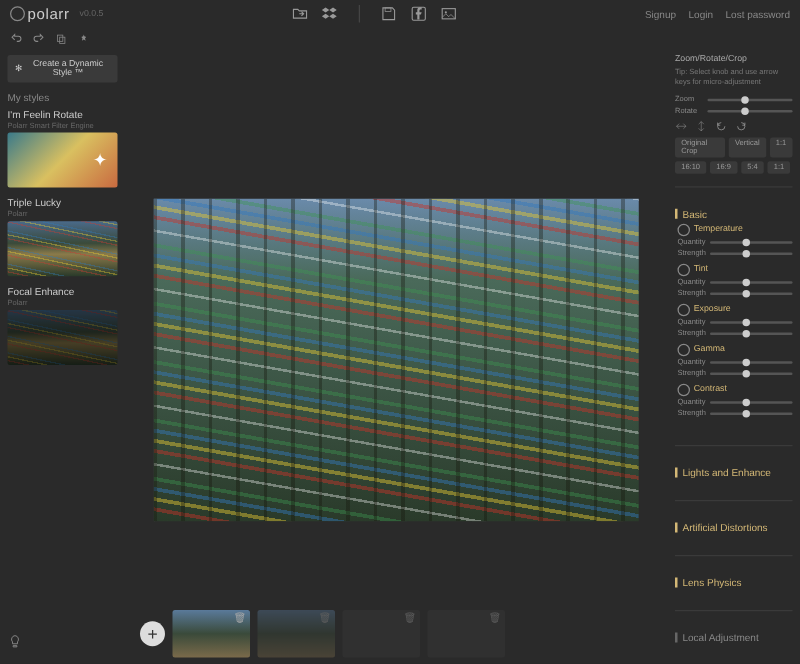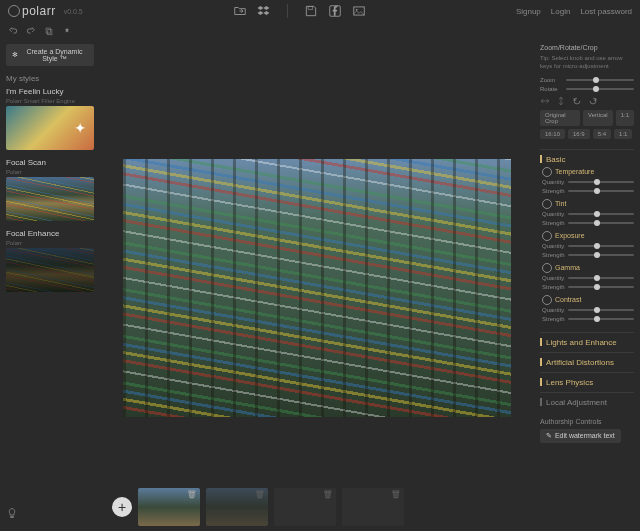--- a/index.html
+++ b/index.html
@@ -51,21 +51,21 @@
 .crop-title { font-size: 7px; color: #aaa; margin-bottom: 4px; }
 .crop-tip { font-size: 6px; color: #777; margin-bottom: 6px; line-height: 1.3; }
 .slider-row { display: flex; align-items: center; gap: 4px; margin-bottom: 3px; }
 .slider-row .lbl { width: 22px; font-size: 6px; color: #888; }
 .slider { flex: 1; height: 2px; background: #555; position: relative; border-radius: 1px; }
 .slider::after { content:''; position:absolute; width:6px; height:6px; background:#ccc; border-radius:50%; top:-2px; left:40%; }
 .icon-row { display: flex; gap: 6px; margin: 4px 0; justify-content: flex-start; }
 .icon-row svg { width: 10px; height: 10px; fill: #999; cursor: pointer; }
 .btn-row { display: flex; gap: 3px; margin-bottom: 3px; }
 .btn-row span { background: #3a3a3a; padding: 2px 5px; border-radius: 2px; font-size: 6px; cursor: pointer; color: #999; }
-.panel { border-top: 1px solid #3a3a3a; padding: 5px 0; }
+.panel { border-top: 1px solid #3a3a3a; padding: 17px 0; }
 .panel-hdr { display: flex; align-items: center; gap: 4px; font-size: 8px; color: #d4b876; cursor: pointer; }
 .panel-hdr::before { content:''; width:2px; height:8px; background:#d4b876; }
 .panel-hdr.dim { color: #888; }
 .panel-hdr.dim::before { background: #666; }
 .param { margin: 3px 0 5px 2px; }
 .param-name { font-size: 7px; color: #d4b876; margin-bottom: 2px; display: flex; align-items: center; gap: 3px; }
 .param-name::before { content:''; width:8px; height:8px; border:1px solid #888; border-radius:50%; display:inline-block; }
 .auth-label { font-size: 7px; color: #888; margin: 6px 0 4px; }
 .wm-btn { background: #3a3a3a; border: none; color: #ccc; font-size: 7px; padding: 3px 6px; border-radius: 2px; cursor: pointer; display: flex; align-items: center; gap: 3px; }
 </style>
@@ -130,29 +130,29 @@
 
 <div class="main">
   <div class="sidebar-left">
     <button class="dyn-btn">
       <span>✻</span>
       <span>Create a Dynamic Style ™</span>
     </button>
     <div class="section-label">My styles</div>
 
     <div class="style-item">
-      <div class="style-name">I'm Feelin Lucky</div>
+      <div class="style-name">I'm Feelin Rotate</div>
       <div class="style-sub">Polarr Smart Filter Engine</div>
       <div class="thumb thumb-gradient"></div>
     </div>
 
 
 
     <div class="style-item">
-      <div class="style-name">Focal Scan</div>
+      <div class="style-name">Triple Lucky</div>
       <div class="style-sub">Polarr</div>
       <div class="thumb thumb-flags"></div>
     </div>
 
     <div class="style-item">
       <div class="style-name">Focal Enhance</div>
       <div class="style-sub">Polarr</div>
       <div class="thumb thumb-flags thumb-dark"></div>
     </div>
 

